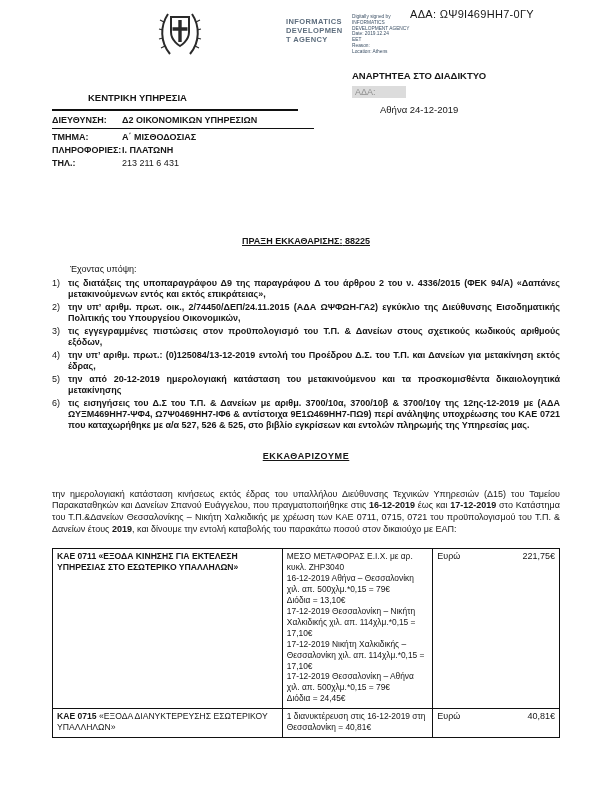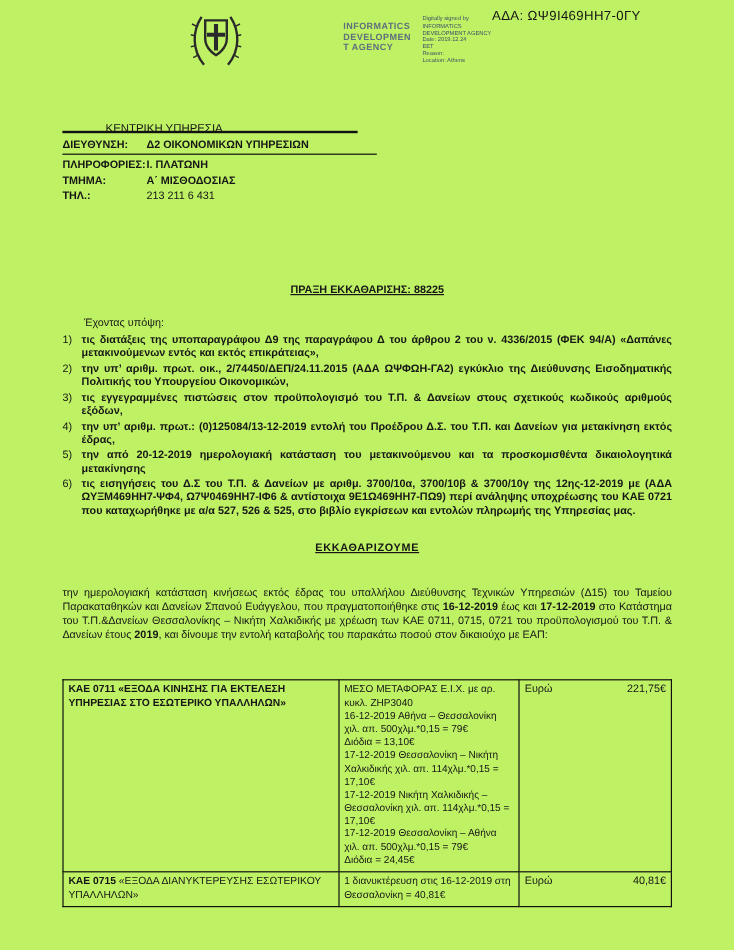--- a/index.html
+++ b/index.html
@@ -1,28 +1,28 @@
 <!DOCTYPE html>
 <html><head>
 <meta charset="utf-8">
 <style>
   * { box-sizing: border-box; margin: 0; padding: 0; }
   html,body { background:#9a9a9a; }
   body { font-family:"Liberation Sans", sans-serif; }
-  .page { position:relative; width:612px; height:792px; background:#bef264; color:#161616; overflow:hidden; margin:0 auto; }
+  .page { position:relative; width:612px; height:792px; background:#ffffff; color:#161616; overflow:hidden; margin:0 auto; }
 
   .ada-top { position:absolute; left:410px; top:8px; font-size:11px; letter-spacing:.3px; }
 
   .emblem { position:absolute; left:158px; top:10px; }
 
   .ida { position:absolute; left:286px; top:17px; width:64px; font-size:7.5px; font-weight:bold; color:#5e6e7e; line-height:1.2; letter-spacing:.4px; }
   .sig { position:absolute; left:352px; top:14px; width:92px; font-size:4.8px; color:#3d5166; line-height:1.2; }
 
   .org  { position:absolute; left:55px;  top:73px; font-size:10px; font-weight:bold; letter-spacing:.2px; }
-  .unit { position:absolute; left:88px;  top:102px; font-size:9.5px; font-weight:normal; }
+  .unit { position:absolute; left:88px;  top:92px; font-size:9.5px; font-weight:bold; }
 
   .right-block { position:absolute; left:352px; top:70px; width:210px; }
   .publish { font-size:9.5px; font-weight:bold; }
   .ada-box { display:inline-block; margin-top:4px; background:#dcdcdc; color:#8f8f8f; font-size:9px; padding:1px 30px 1px 3px; }
   .hdate { margin-top:5px; margin-left:28px; font-size:9.5px; }
 
   .rule { position:absolute; left:52px; top:109px; width:246px; height:2px; background:#111; }
 
   .fields { position:absolute; left:52px; top:113px; width:262px; font-size:9px; }
   .frow { display:flex; padding:2px 0 1px 0; }
@@ -36,21 +36,21 @@
   .act .u { text-decoration:underline; }
   .intro { margin-top:18px; text-indent:18px; }
   .clist { margin-top:4px; }
   .citem { display:flex; margin-bottom:2px; }
   .cnum { flex:none; width:16px; }
   .ctext { flex:1; text-align:justify; line-height:1.22;font-weight:bold; }
   .heading { text-align:center; font-weight:bold; text-decoration:underline; margin-top:20px; letter-spacing:.6px; }
   .para { margin-top:28px; text-align:justify; line-height:1.3; }
   .b { font-weight:bold; }
 
-  table.exp { width:100%; border-collapse:collapse; margin-top:31px; font-size:8.4px;padding-left:24px; }
+  table.exp { width:100%; border-collapse:collapse; margin-top:13px; font-size:8.4px;padding-left:24px; }
   table.exp td { border:1.6px solid #111; vertical-align:top; padding:2px 4px 4px 4px; }
   .td1 { width:214px; font-size:8.6px; line-height:1.28; }
   .td2 { width:140px; line-height:1.3; }
   .td3 { width:118px; font-size:9px; }
   .amt { display:flex; justify-content:space-between; }
 </style>
 </head>
 <body>
 
 <div class="page">
@@ -80,34 +80,39 @@
       <div>INFORMATICS</div>
       <div>DEVELOPMENT AGENCY</div>
       <div>Date: 2019.12.24</div>
       <div>EET</div>
       <div>Reason:</div>
       <div>Location: Athens</div>
     </div>
 
   <div class="unit">ΚΕΝΤΡΙΚΗ ΥΠΗΡΕΣΙΑ</div>
 
+  <div class="right-block">
+    <div class="publish">ΑΝΑΡΤΗΤΕΑ ΣΤΟ ΔΙΑΔΙΚΤΥΟ</div>
+    <div class="ada-box">ΑΔΑ:</div>
+    <div class="hdate">Αθήνα 24-12-2019</div>
+  </div>
 
   <div class="rule"></div>
   <div class="fields">
       <div class="frow first">
         <span class="flabel">ΔΙΕΥΘΥΝΣΗ:</span>
         <span class="fvalue b">Δ2 ΟΙΚΟΝΟΜΙΚΩΝ ΥΠΗΡΕΣΙΩΝ</span>
       </div>
       <div class="frow">
+        <span class="flabel">ΤΜΗΜΑ:</span>
+        <span class="fvalue b">Α΄ ΜΙΣΘΟΔΟΣΙΑΣ</span>
+      </div>
+      <div class="frow">
         <span class="flabel">ΠΛΗΡΟΦΟΡΙΕΣ:</span>
         <span class="fvalue b">Ι. ΠΛΑΤΩΝΗ</span>
-      </div>
-      <div class="frow">
-        <span class="flabel">ΤΜΗΜΑ:</span>
-        <span class="fvalue b">Α΄ ΜΙΣΘΟΔΟΣΙΑΣ</span>
       </div>
       <div class="frow">
         <span class="flabel">ΤΗΛ.:</span>
         <span class="fvalue">213 211 6 431</span>
       </div>
     </div>
 
   <div class="main">
 
     <div class="act">

